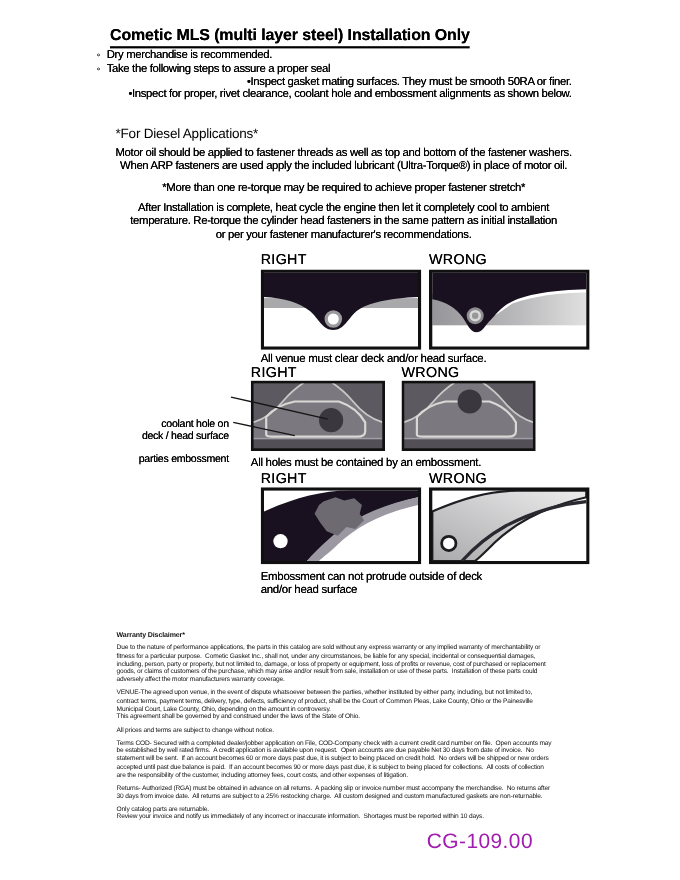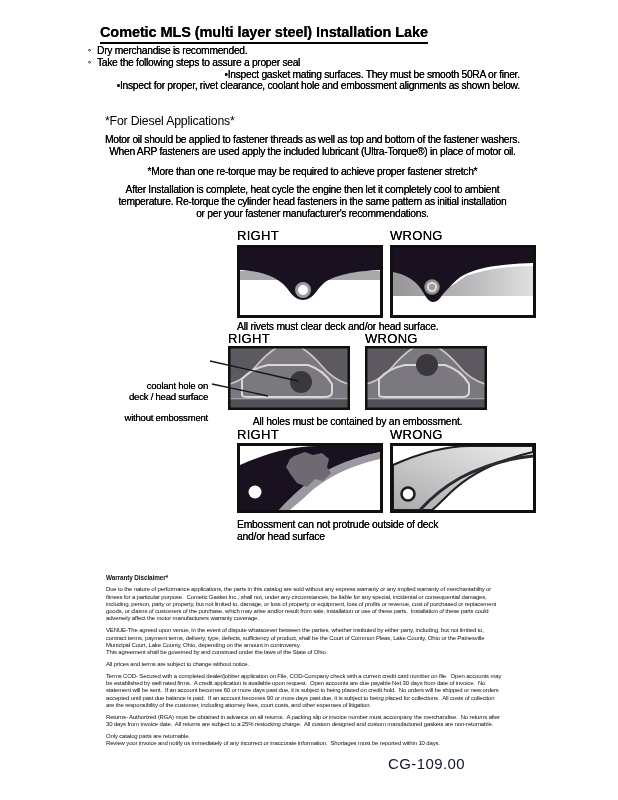--- a/index.html
+++ b/index.html
@@ -28,28 +28,28 @@
   .dlabel { position:absolute; font-size:13px; letter-spacing:0.3px; text-align:left; }
   .panel { position:absolute; }
   .caption { position:absolute; font-size:10.4px; line-height:11.6px; letter-spacing:-0.25px; white-space:pre-line; }
   .sidelabel { position:absolute; font-size:9.6px; line-height:10.8px; letter-spacing:-0.25px; text-align:right; white-space:pre-line;margin-top:37px; }
   .leaders { position:absolute; pointer-events:none; z-index:3; }
 
   .legal { left:106px; top:574px; font-size:6px; line-height:7.3px; letter-spacing:-0.15px; color:#111; }
   .legal h3 { font-size:6.4px; font-weight:bold; margin-bottom:5px; letter-spacing:-0.1px; }
   .legal p { white-space:pre; margin-bottom:4.5px; }
 
-  .pagenum { left:388px; top:755px; font-size:15px; letter-spacing:0.4px; color:#0f172a; }
+  .pagenum { left:388px; top:755px; font-size:19px; letter-spacing:0.4px; color:#a21caf; }
 </style>
 </head>
 <body>
 
 <div class="page">
 
-  <h1 class="abs title semibold">Cometic MLS (multi layer steel) Installation Lake</h1>
+  <h1 class="abs title semibold">Cometic MLS (multi layer steel) Installation Only</h1>
 
   <div class="abs bullets semibold">
     <div class="bullet"><span class="m">◦</span><span>Dry merchandise is recommended.</span></div>
     <div class="bullet"><span class="m">◦</span><span>Take the following steps to assure a proper seal</span></div>
     <div class="bullet sub"><span class="m">•</span><span>Inspect gasket mating surfaces.  They must be smooth 50RA or finer.</span></div>
     <div class="bullet sub"><span class="m">•</span><span>Inspect for proper, rivet clearance, coolant hole and embossment alignments as shown below.</span></div>
   </div>
 
   <div class="abs diesel">
     <h2>*For Diesel Applications*</h2>
@@ -82,28 +82,28 @@
     </defs>
     <rect x="3" y="3" width="140" height="67" fill="#ffffff"></rect>
     <path d="M3,22 C24,23 36,27 44,33 C50,38 52,42 57,42 C62,42 68,36 76,31 C96,24 120,21 143,21 L143,51 H3 Z" fill="url(#g1)"></path>
     <rect x="3" y="51" width="140" height="19" fill="#ffffff"></rect>
     <path d="M3,3 H143 V18 C112,19 92,22 78,28 C66,33 62,40 54,48 C50,53 48,57 43,57 C38,57 35,50 31,44 C25,35 15,29 3,27 Z" fill="#19111f"></path>
     <circle cx="42" cy="42" r="6.5" fill="#d9d9d9" stroke="#8e8e90" stroke-width="2.5"></circle>
     <circle cx="42" cy="42" r="3" fill="#98989a"></circle>
     <rect x="1.5" y="1.5" width="143" height="70" fill="none" stroke="#101010" stroke-width="3"></rect>
   </svg>
 
-  <div class="caption semibold" style="left:237px; top:321px;">All rivets must clear deck and/or head surface.</div>
+  <div class="caption semibold" style="left:237px; top:321px;">All venue must clear deck and/or head surface.</div>
 
   <div class="dlabel semibold" style="left:228px; top:331px; width:122px;">RIGHT</div>
   <div class="dlabel semibold" style="left:365px; top:331px; width:122px;">WRONG</div>
 
   <div class="sidelabel semibold" style="right:410px; top:344px; width:110px;">coolant hole on
 deck / head surface</div>
-  <div class="sidelabel semibold" style="right:410px; top:376px; width:110px;">without embossment</div>
+  <div class="sidelabel semibold" style="right:410px; top:376px; width:110px;">parties embossment</div>
 
   <svg class="panel" style="left:228px; top:346px;" width="122" height="64" viewBox="0 0 122 64">
     <rect x="2" y="2" width="118" height="60" fill="#7b797f"></rect>
     <path d="M2,2 H48 C42,6 35,12 29,19 C21,29 12,35 2,38 Z" fill="#5c5960"></path>
     <path d="M48,2 C42,6 35,12 29,19 C21,29 12,35 2,38" stroke="#cac9c7" stroke-width="1.6" fill="none"></path>
     <path d="M120,2 H74 C80,6 87,12 93,19 C101,29 110,35 120,38 Z" fill="#5c5960"></path>
     <path d="M74,2 C80,6 87,12 93,19 C101,29 110,35 120,38" stroke="#cac9c7" stroke-width="1.6" fill="none"></path>
     <rect x="2" y="52" width="118" height="1.5" fill="#a09ea6"></rect>
     <rect x="2" y="53.5" width="118" height="8.5" fill="#525056"></rect>
     <path d="M14,49 V33 C20,26 30,21 40,19 L80,19 C92,23 100,31 104,38 V46 C104,50 101,51 97,51 L20,51 C16,51 14,50.5 14,49 Z" fill="none" stroke="#d9d8d5" stroke-width="2"></path>
@@ -122,21 +122,21 @@
     <path d="M14,49 V33 C20,26 30,21 40,19 L80,19 C92,23 100,31 104,38 V46 C104,50 101,51 97,51 L20,51 C16,51 14,50.5 14,49 Z" fill="none" stroke="#d9d8d5" stroke-width="2"></path>
     <circle cx="62" cy="19" r="11" fill="#3a383e"></circle>
     <rect x="1.25" y="1.25" width="119.5" height="61.5" fill="none" stroke="#101010" stroke-width="2.5"></rect>
   </svg>
 
   <svg class="leaders" style="left:130px; top:340px;" width="180" height="70" viewBox="0 0 180 70">
     <line x1="80" y1="21" x2="168" y2="41" stroke="#161616" stroke-width="1.3"></line>
     <line x1="82" y1="44" x2="138" y2="56" stroke="#161616" stroke-width="1.3"></line>
   </svg>
 
-  <div class="caption semibold" style="left:228px; top:416px; width:259px; text-align:center;">All holes must be contained by an embossment.</div>
+  <div class="caption semibold" style="left:228px; top:416px; width:259px; text-align:left;">All holes must be contained by an embossment.</div>
 
   <div class="dlabel semibold" style="left:237px; top:427px; width:146px;">RIGHT</div>
   <div class="dlabel semibold" style="left:390px; top:427px; width:146px;">WRONG</div>
 
   <svg class="panel" style="left:237px; top:443px;" width="146" height="70" viewBox="0 0 146 70">
     <rect x="3" y="3" width="140" height="64" fill="#ffffff"></rect>
     <path d="M3,22 C30,10 56,3 80,3 L143,3 V9 C108,17 80,31 60,50 C52,58 46,64 42,67 L3,67 Z" fill="#19111f"></path>
     <path d="M42,67 C47,61 54,54 62,47 C82,28 110,16 143,9 V16 C112,23 88,35 70,52 C63,59 57,63 53,67 Z" fill="#9b98a1"></path>
     <path d="M57,13 L68,9 L76,12 L85,10 L92,16 L90,24 L94,30 L86,38 L78,36 L70,44 L60,40 L54,32 L49,24 L53,16 Z" fill="#6d6a72"></path>
     <circle cx="18" cy="49" r="6.5" fill="#ffffff"></circle>

